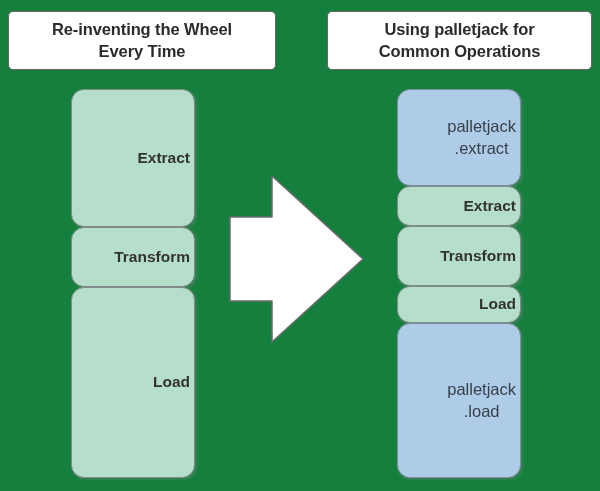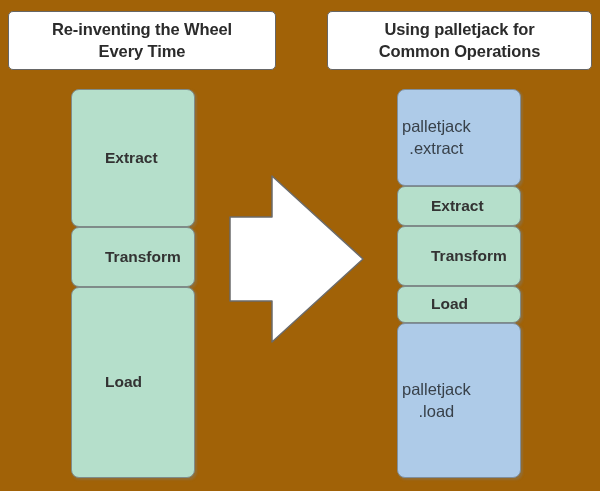--- a/index.html
+++ b/index.html
@@ -11,21 +11,21 @@
     width: 600px;
     height: 491px;
     background: #f7f8f8;
     font-family: "Liberation Sans", sans-serif;
     overflow: hidden;
   }
   #canvas {
     position: relative;
     width: 600px;
     height: 491px;
-    background: #a16207;
+    background: #15803d;
   }
 
   
   .title-box {
     position: absolute;
     background: #ffffff;
     border: 1.6px solid #666666;
     border-radius: 5px;
     box-sizing: border-box;
     display: flex;
@@ -53,24 +53,24 @@
   }
   #stack-left  { left: 71px;  top: 89px; width: 124px; height: 389px; }
   #stack-right { left: 397px; top: 89px; width: 124px; height: 389px; }
 
   .seg {
     position: absolute;
     left: 0;
     width: 100%;
     box-sizing: border-box;
     border: 1.3px solid #7f8c8a;
-    border-radius: 8px;
+    border-radius: 13px;
     display: flex;
     align-items: center;
-    justify-content: flex-start;
+    justify-content: flex-end;
     text-align: center;
     box-shadow: 1.5px 1.5px 2px rgba(120,128,128,0.35);
   }
   .seg .seg-text {
     display: block;
     white-space: pre-line;
     padding: 0 4px;
   }
   .seg.green {
     background: #b5dfcb;

